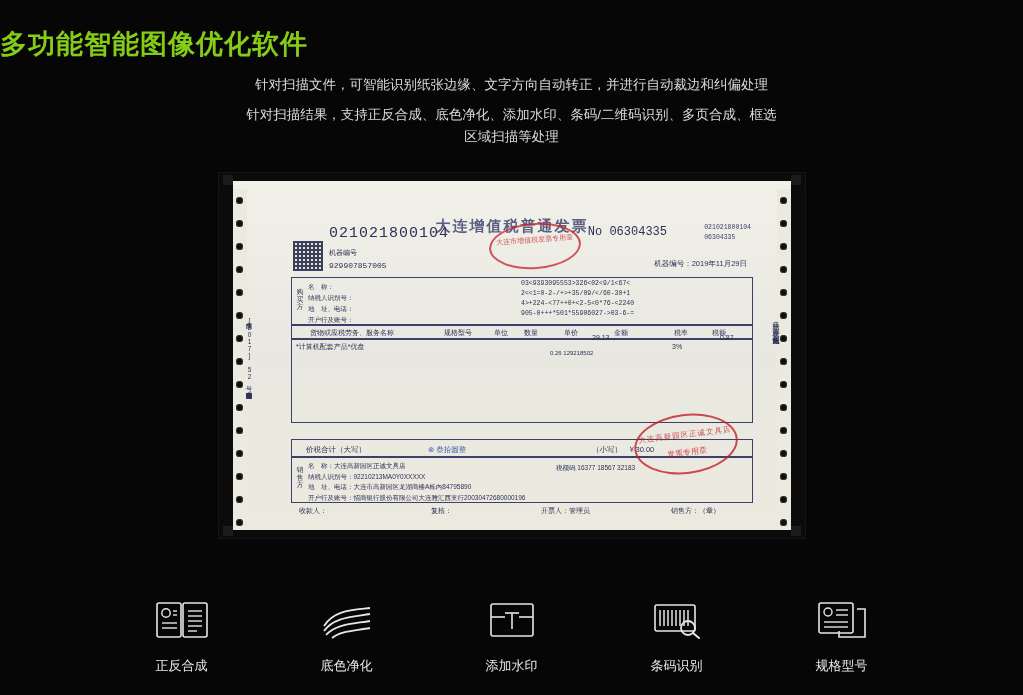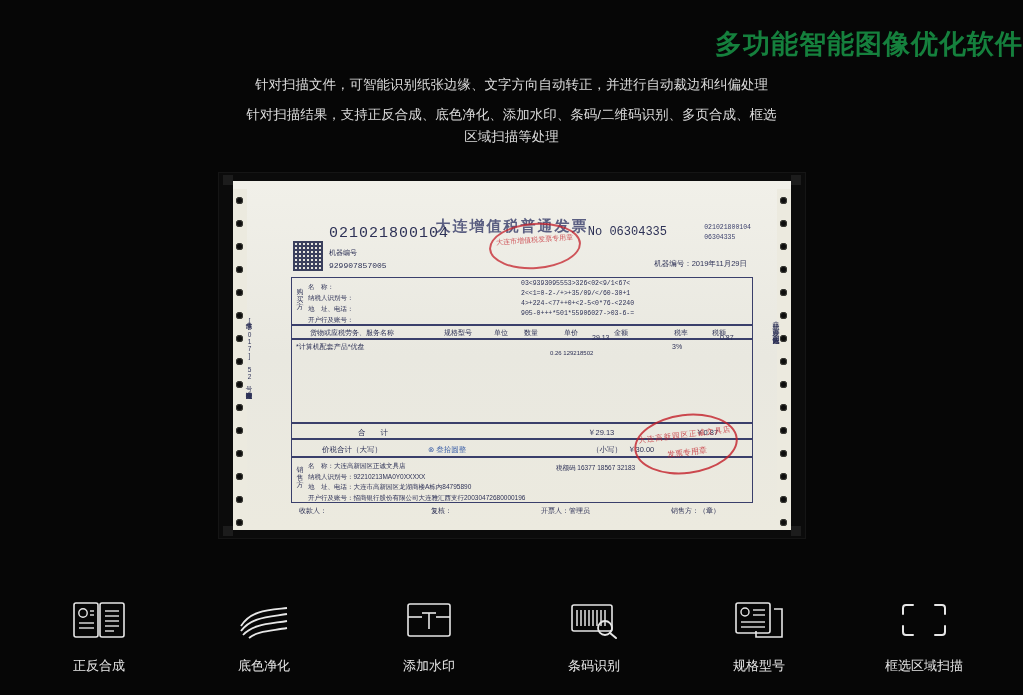--- a/index.html
+++ b/index.html
@@ -19,25 +19,25 @@
     position: relative;
     width: 1023px;
     height: 695px;
     background: #060606;
   }
   .hero-title {
     position: absolute;
     top: 26px;
     left: 0;
     width: 1023px;
-    text-align: right;
+    text-align: left;
     font-size: 27px;
     font-weight: bold;
     letter-spacing: 1px;
-    color: #15803d;
+    color: #84cc16;
   }
   .hero-sub {
     position: absolute;
     top: 74px;
     left: 0;
     width: 1023px;
     text-align: center;
     font-size: 13.5px;
     line-height: 22px;
     color: #dcdcdc;
@@ -444,28 +444,23 @@
         </div>
 
         <div class="box items-body">
           <span class="item-row" style="left:4px;">*计算机配套产品*优盘</span>
           <span class="item-row" style="left:300px; top:-6px;">29.13</span>
           <span class="item-row" style="left:380px;">3%</span>
           <span class="item-row" style="left:428px; top:-6px;">0.87</span>
           <span class="item-row" style="left:258px; top:10px; font-size:6px;">0.26 129218502</span>
         </div>
 
-        <div class="box total-row">
-          <span class="cell" style="left:66px;">合　　计</span>
-          <span class="cell" style="left:296px;">￥29.13</span>
-          <span class="cell" style="left:404px;">￥0.87</span>
-        </div>
 
         <div class="box words-row">
-          <span class="cell" style="left:30px;text-align:right;">价税合计（大写）</span>
+          <span class="cell" style="left:14px;text-align:right;">价税合计（大写）</span>
           <span class="cell stamp" style="left:136px;">⊗ 叁拾圆整</span>
           <span class="cell" style="left:300px;">（小写）</span>
           <span class="cell" style="left:336px;">￥30.00</span>
         </div>
 
         <div class="box seller-box">
           <div class="seller-label">销售方</div>
           <div class="seller-rows">
             <span>名　称：大连高新园区正诚文具店</span>
             <span>纳税人识别号：92210213MA0Y0XXXXX</span>
@@ -570,26 +565,15 @@
           <line x1="21" y1="10" x2="33" y2="10" stroke="#e6e6e6" stroke-width="1.4"></line>
           <line x1="21" y1="15" x2="33" y2="15" stroke="#e6e6e6" stroke-width="1.4"></line>
           <line x1="9" y1="22" x2="33" y2="22" stroke="#e6e6e6" stroke-width="1.4"></line>
           <line x1="9" y1="27" x2="33" y2="27" stroke="#e6e6e6" stroke-width="1.4"></line>
           <path d="M42 9 h8 v28 h-26 v-6" fill="none" stroke="#e6e6e6" stroke-width="1.6"></path>
         </svg>
       </div>
       <div class="flabel">规格型号</div>
     </div>
 
-    <div class="feature">
-      <div class="ico">
-        <svg width="54" height="40" viewBox="0 0 54 40">
-          <path d="M6 14 V8 a3 3 0 0 1 3 -3 h7" fill="none" stroke="#e6e6e6" stroke-width="2" stroke-linecap="round"></path>
-          <path d="M48 14 V8 a3 3 0 0 0 -3 -3 h-7" fill="none" stroke="#e6e6e6" stroke-width="2" stroke-linecap="round"></path>
-          <path d="M6 26 V32 a3 3 0 0 0 3 3 h7" fill="none" stroke="#e6e6e6" stroke-width="2" stroke-linecap="round"></path>
-          <path d="M48 26 V32 a3 3 0 0 1 -3 3 h-7" fill="none" stroke="#e6e6e6" stroke-width="2" stroke-linecap="round"></path>
-        </svg>
-      </div>
-      <div class="flabel">框选区域扫描</div>
-    </div>
 
   </div>
 </div>
 
 </body></html>

